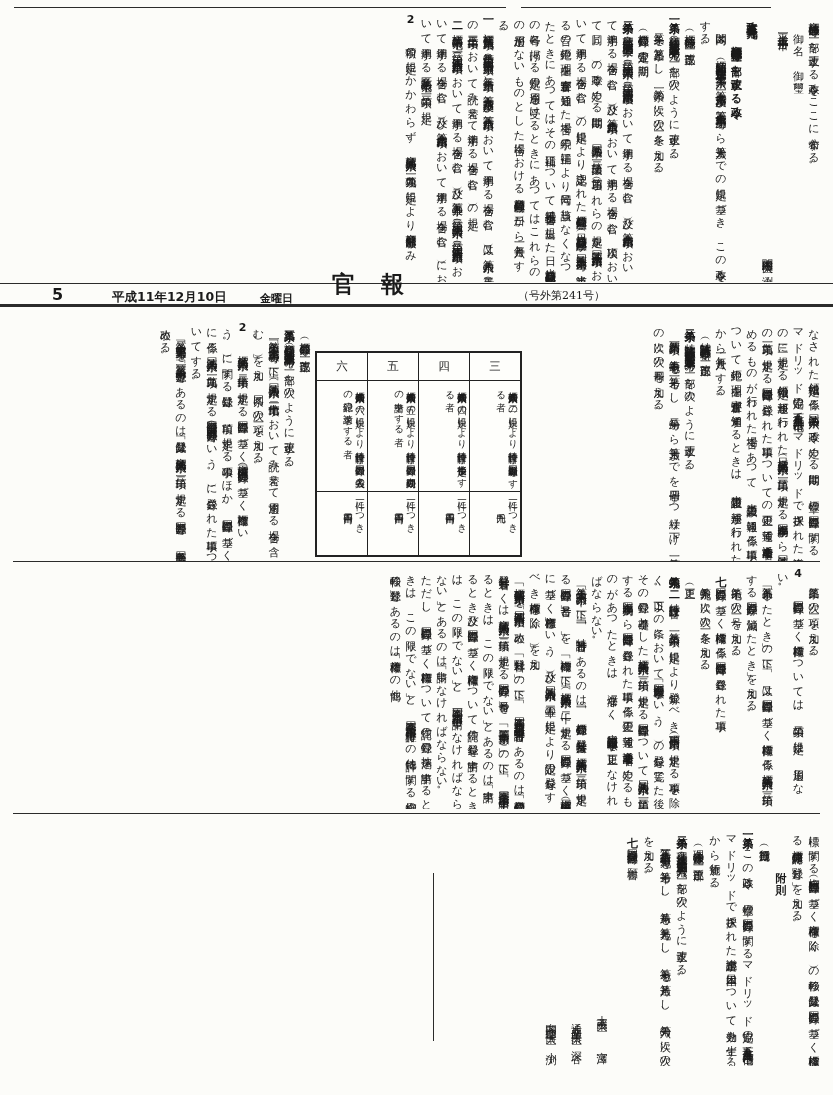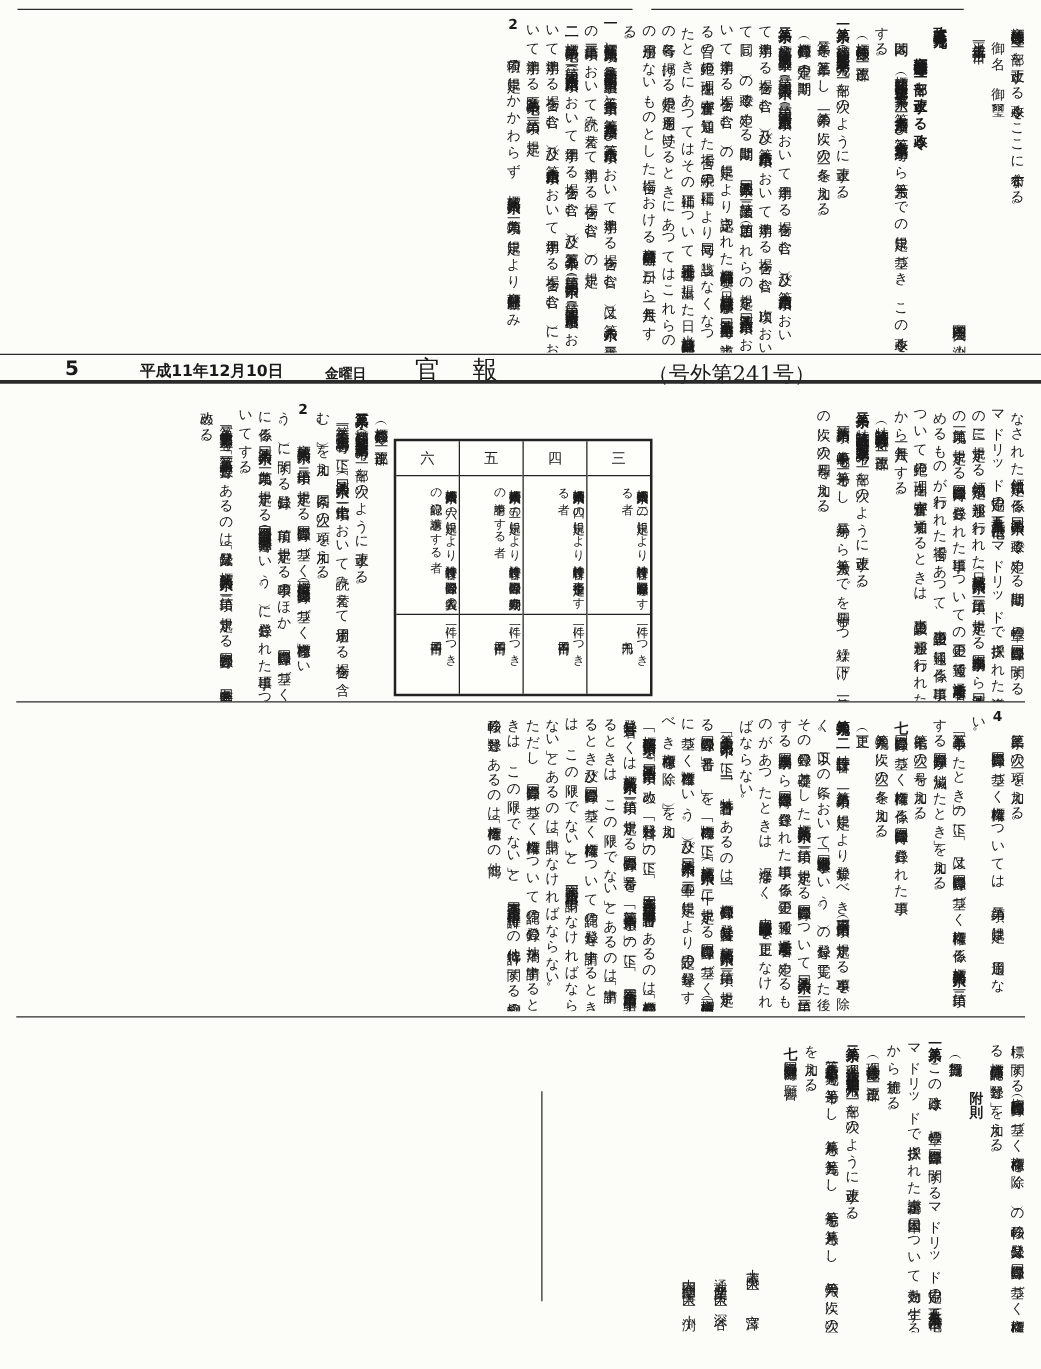--- a/index.html
+++ b/index.html
@@ -26,22 +26,22 @@
   p.first{ margin-right:14px; }
   .region { position:absolute; }
   .rule { position:absolute; background:#2b2b2b; }
   .inline-list { display:contents; }
 
   
   .hdr { position:absolute; white-space:nowrap; }
   #hdr-pageno { left:52px; top:285px; font:bold 16px "DejaVu Sans","Liberation Sans",sans-serif; }
   #hdr-date   { left:112px; top:289px; font:bold 12.5px "DejaVu Sans","Liberation Sans",sans-serif;text-align:center; }
   #hdr-weekday{ left:260px; top:291px; font:bold 11px "DejaVu Sans","Liberation Sans",sans-serif; }
-  #hdr-masthead { left:332px; top:282px; font-weight:normal; font-size:20px; letter-spacing:26px; }
-  #hdr-issue  { left:518px; top:288px; font-size:17px; }
+  #hdr-masthead { left:332px; top:269px; font-weight:bold; font-size:23px; letter-spacing:26px; }
+  #hdr-issue  { left:518px; top:288px; font-size:11px; }
 
   
   #band2a { position:absolute; top:321px; left:12px; width:809px; height:240px; }
   #b2a-left  { left:0; top:0; width:300px; height:240px; }
   #b2a-right { left:512px; top:0; width:297px; height:240px; }
 
   
   #fee-table {
     position:absolute; left:303px; top:30px; width:207px; height:206px;
     border:2px solid #222; display:flex; flex-direction:row-reverse; background:#fefefb;

